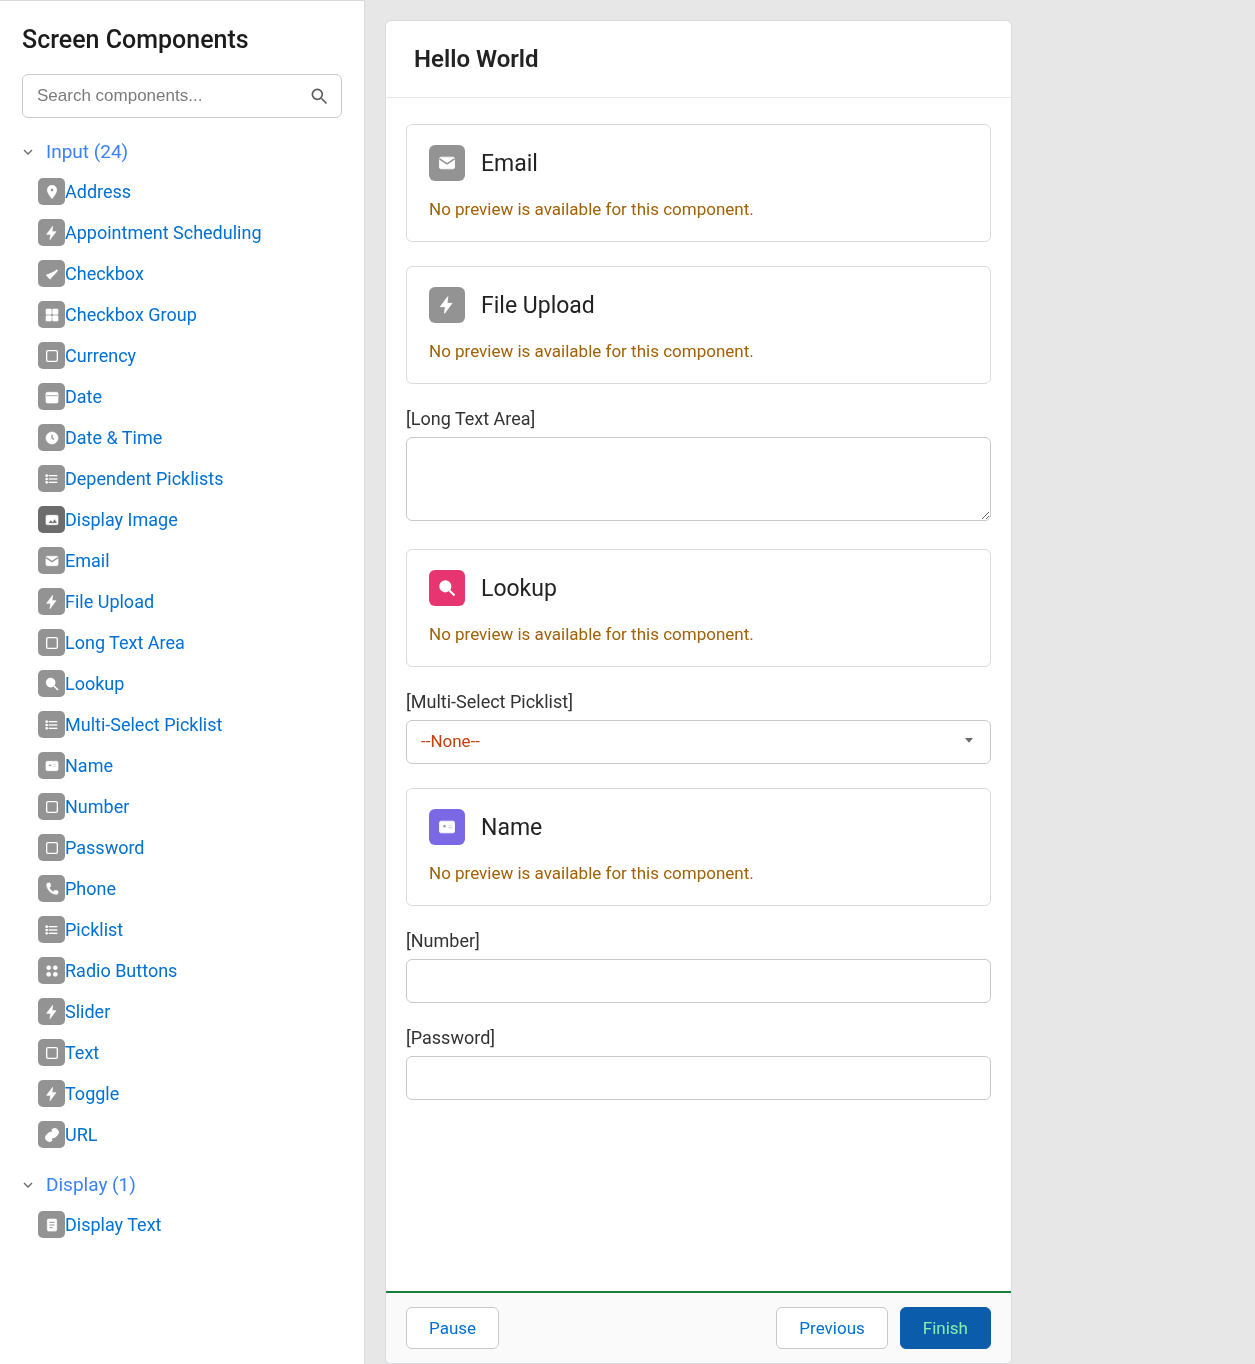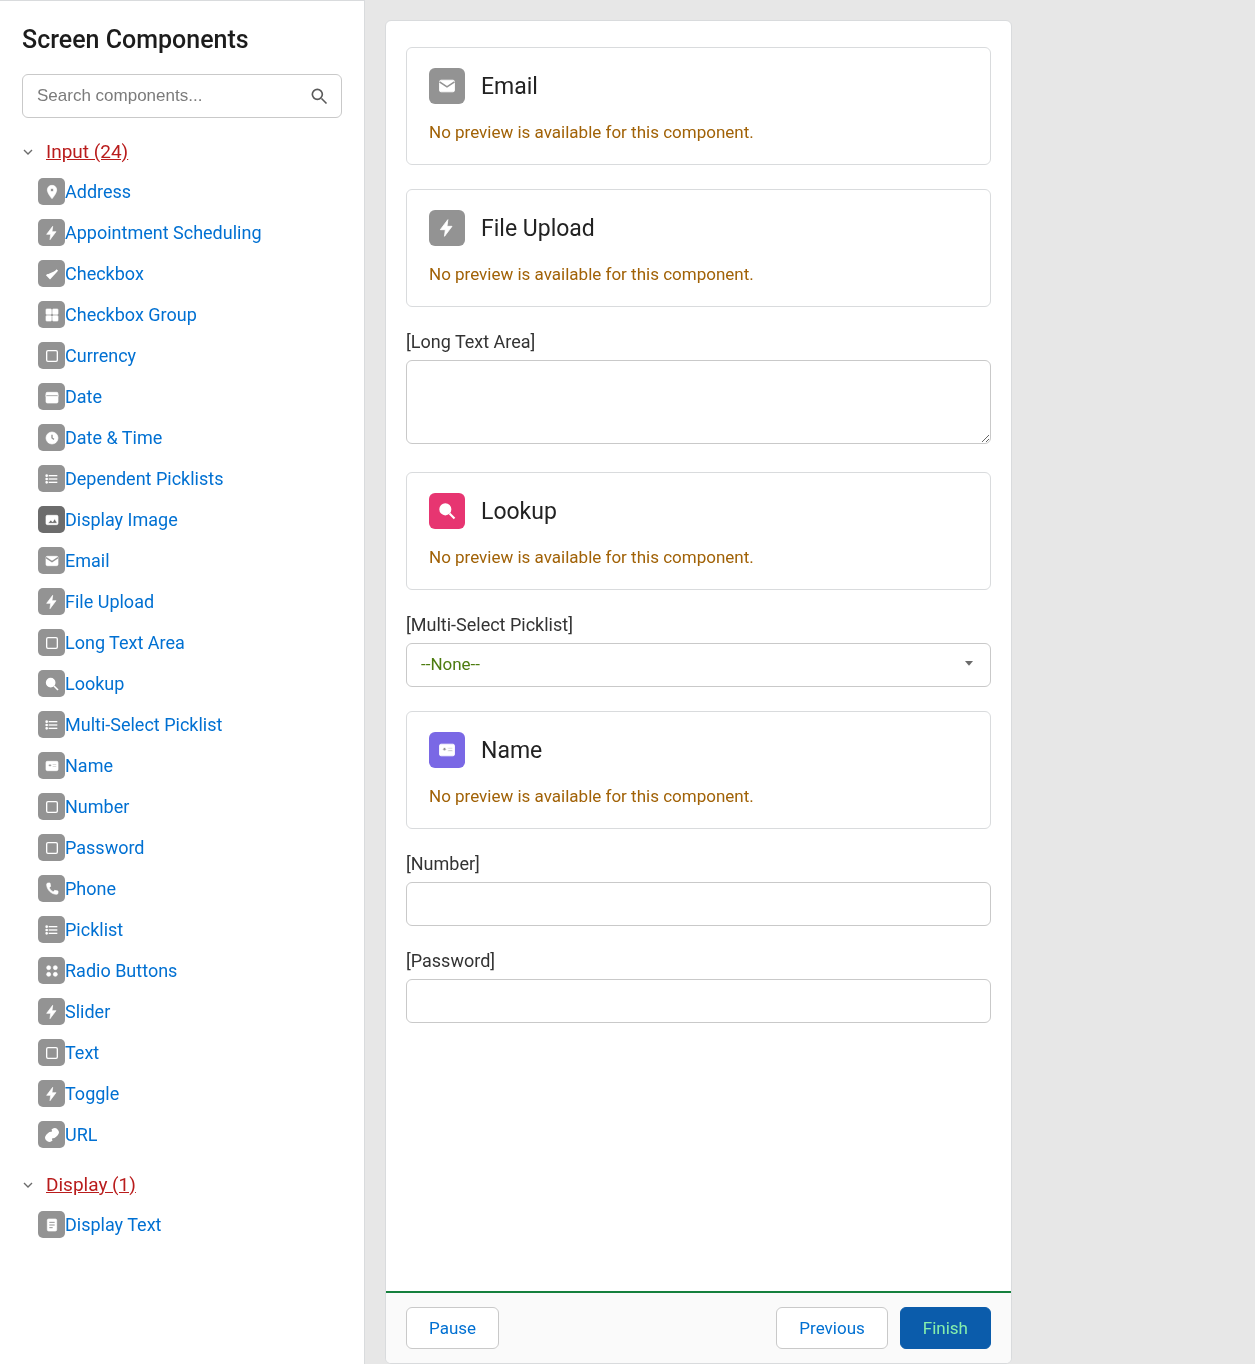--- a/index.html
+++ b/index.html
@@ -58,23 +58,22 @@
     transform: translateY(-50%);
     width: 20px; height: 20px;
     stroke: #5a5a5a;
   }
   .group-header {
     display: flex;
     align-items: center;
     gap: 10px;
     padding: 8px 20px;
     font-size: 19px;
-    color: #b91c1c;
+    color: #3b82f6;
     cursor: pointer;
-    text-decoration: underline;
   }
   .chevron {
     width: 16px; height: 16px;
     stroke: #6b6b6b;
     fill: none;
   }
   .component-list {
     list-style: none;
     padding: 0 0 10px 0;
   }
@@ -165,21 +164,21 @@
     margin-bottom: 8px;
     display: block;
   }
   .text-input, .select-box, .textarea {
     width: 100%;
     border: 1px solid #c9c9c9;
     border-radius: 6px;
     font-size: 17px;
     padding: 10px 14px;
     background: #fff;
-    color: #4d7c0f;
+    color: #c2410c;
     font-family: inherit;
   }
   .textarea { height: 84px; resize: vertical; }
   .text-input { height: 44px; }
   .select-wrap { position: relative; }
   .select-box {
     height: 44px;
     padding-right: 40px;
     appearance: none;
   }
@@ -485,20 +484,21 @@
               </svg>
             </span>
             <span class="ci-label">Display Text</span>
           </li>
         </ul>
       </div>
   </aside>
 
   <main class="main">
     <div class="card">
+      <div class="card-header">Hello World</div>
       <div class="card-body" id="card-body">
           <div class="preview-box">
             <div class="preview-head">
               <span class="preview-icon bg-gray">
                 <svg viewBox="0 0 24 24">
                   <rect x="3" y="5" width="18" height="14" rx="2" fill="#fff"></rect>
                   <polyline points="3,7 12,13 21,7" fill="none" stroke="#939393" stroke-width="2"></polyline>
                 </svg>
               </span>
               <span class="preview-title">Email</span>

